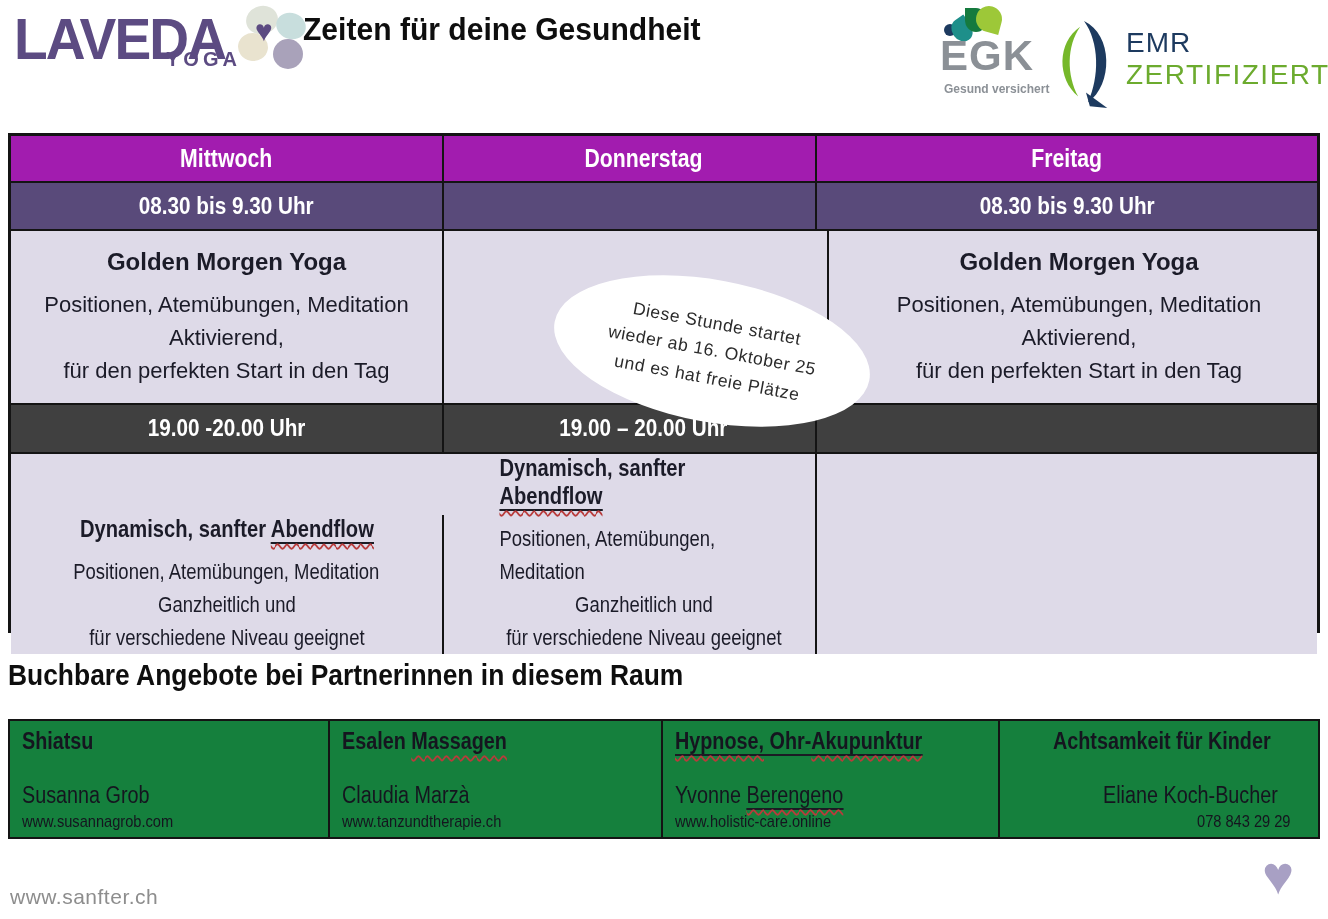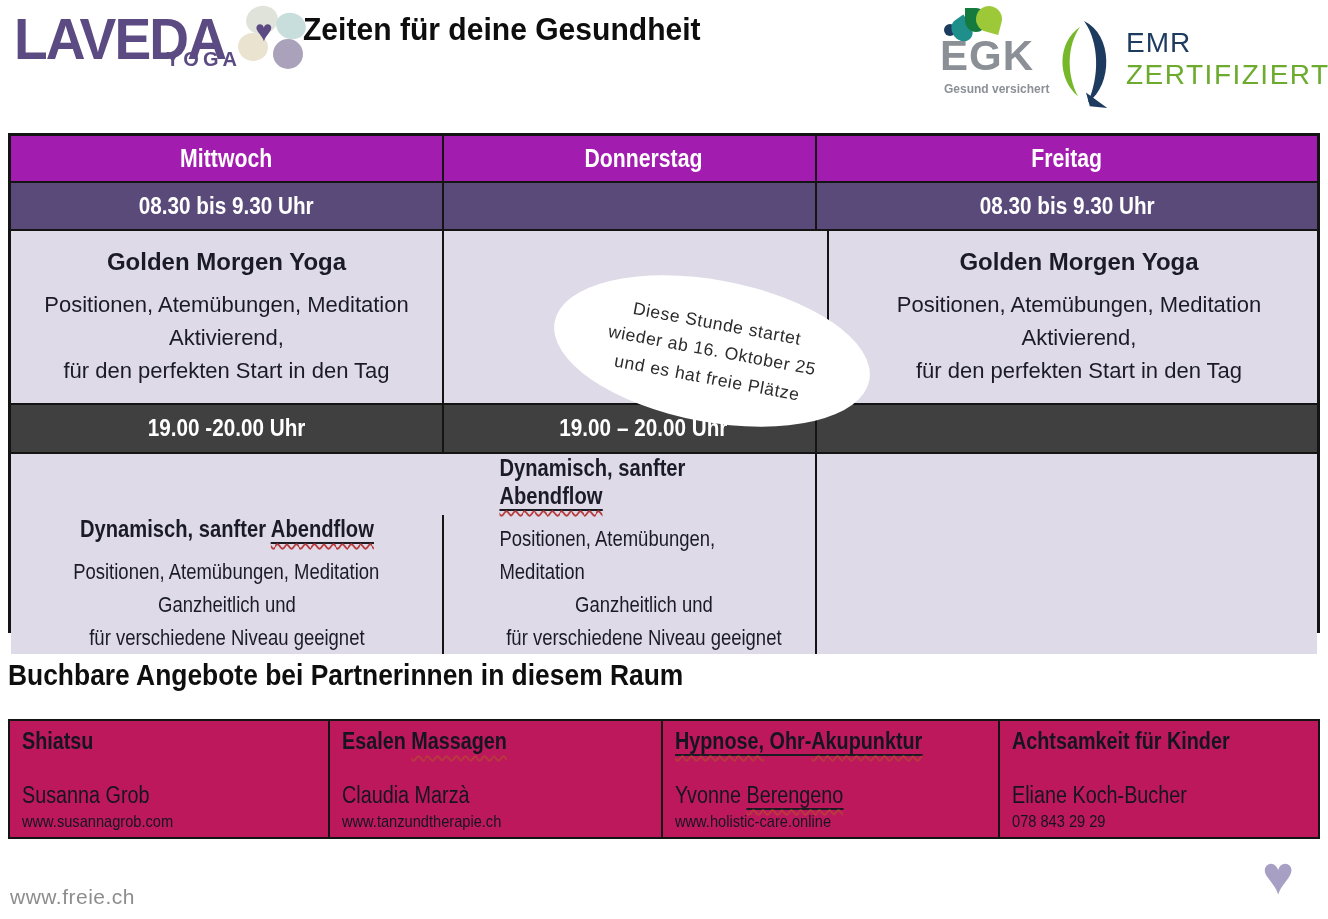--- a/index.html
+++ b/index.html
@@ -56,23 +56,23 @@
   .ul { border-bottom:2.5px solid #1b1b24; }
   .wavy { text-decoration:underline wavy #b83b3b 1.5px; text-underline-offset:6px; }
 
   
   .note-oval { left:552px; top:280px; width:320px; height:142px; background:#fff; border-radius:50%;
                transform:rotate(10.5deg); display:flex; align-items:center; justify-content:center; z-index:6; }
   .note-text { text-align:center; font-size:17.5px; line-height:1.55; color:#2b2b2b; letter-spacing:0.6px; }
 
   
   .partners-heading { left:8px; top:658px; font-size:30px; font-weight:bold; color:#0e0e0e; transform:scaleX(0.88); transform-origin:left; }
-  .partner-table { left:8px; top:719px; width:1312px; height:120px; border:2.5px solid #141414; background:#be185d; display:flex; }
+  .partner-table { left:8px; top:719px; width:1312px; height:120px; border:2.5px solid #141414; background:#15803d; display:flex; }
   .pcell { border-right:2px solid #141414; padding:7px 12px 5px 12px; display:flex; flex-direction:column; }
-  .pcell:last-child { border-right:none; }
+  .pcell:last-child { border-right:none;text-align:right; }
   .pc1 { width:320px; } .pc2 { width:333px; } .pc3 { width:337px; } .pc4 { flex:1; }
   .p-title { font-size:23px; font-weight:bold; color:#15151f; }
   .p-spacer { flex:1; }
   .p-name { font-size:23px; color:#15151f; margin-bottom:3px; }
   .p-contact { font-size:17px; font-weight:normal; color:#15151f; }
   .ib { display:inline-block; transform:scaleX(0.86); transform-origin:left; }
 
   
   .site { left:10px; top:885px; font-size:21px; color:#8d8d8d; letter-spacing:0.5px; }
   .footer-heart { left:1262px; top:848px; font-size:54px; color:#a8a0c4; line-height:1; }
@@ -216,14 +216,14 @@
   </div>
 
   <div class="pcell pc4">
     <div class="p-title"><span class="ib">Achtsamkeit für Kinder</span></div>
     <div class="p-spacer"></div>
     <div class="p-name"><span class="ib">Eliane Koch-Bucher</span></div>
     <div class="p-contact"><span class="ib">078 843 29 29</span></div>
   </div>
 </div>
 
-<div class="abs site">www.freie.ch</div>
+<div class="abs site">www.sanfter.ch</div>
 <div class="abs footer-heart">♥</div>
 
 </body></html>

